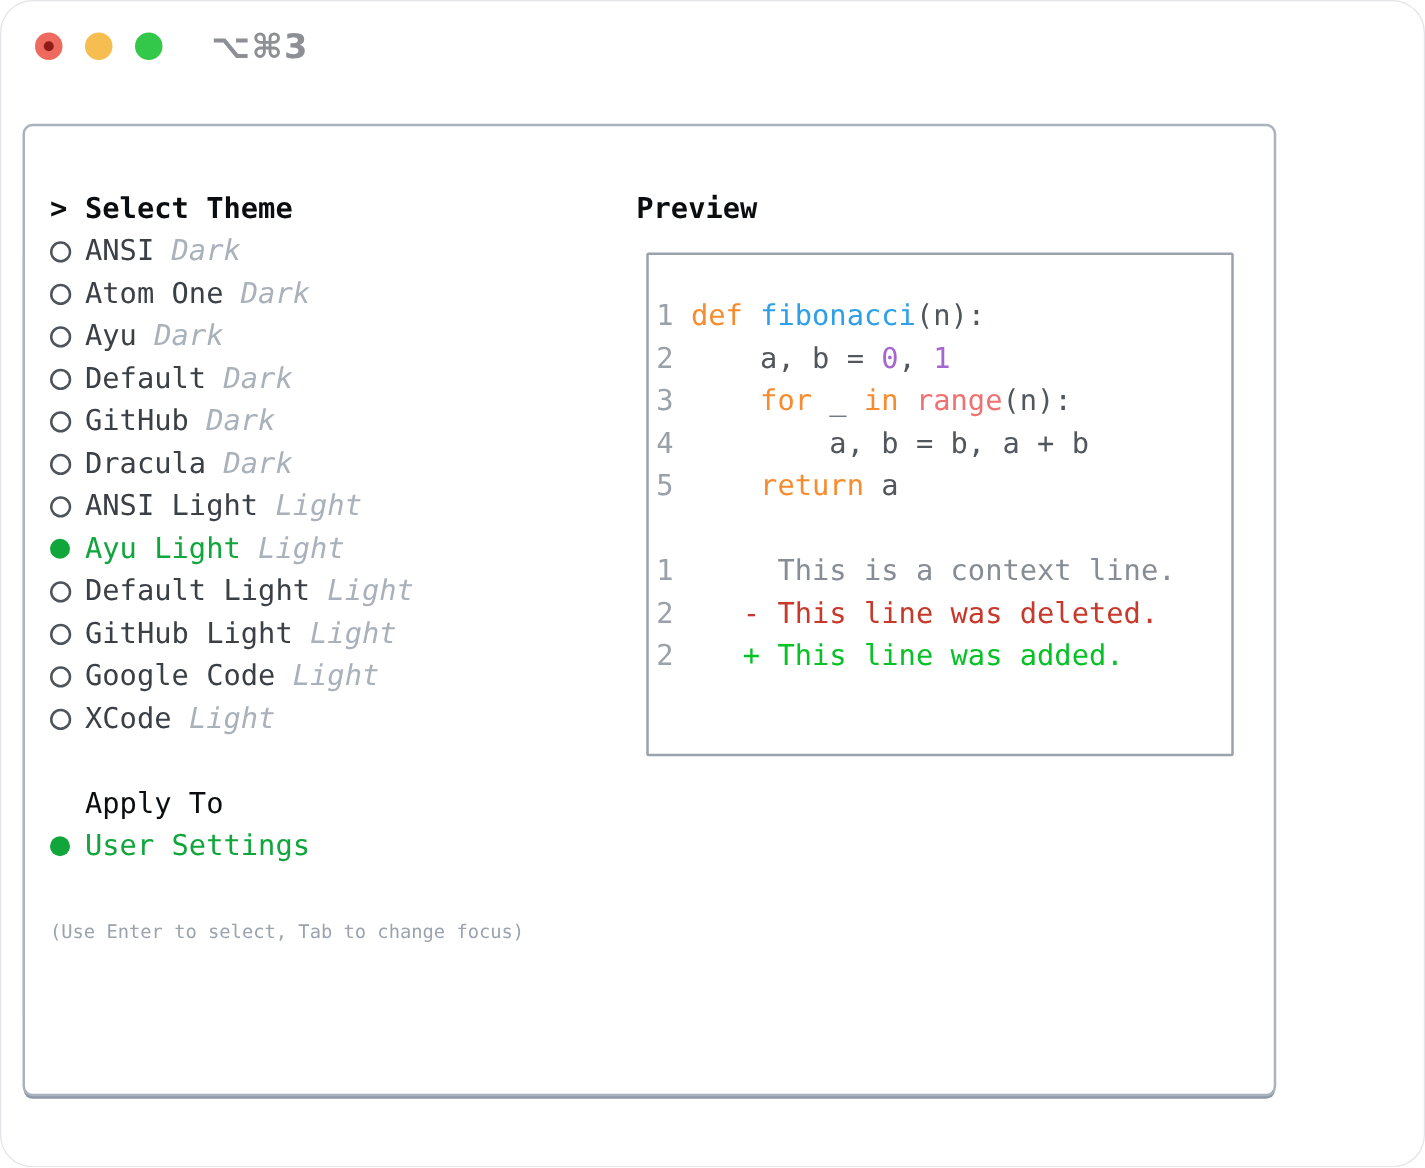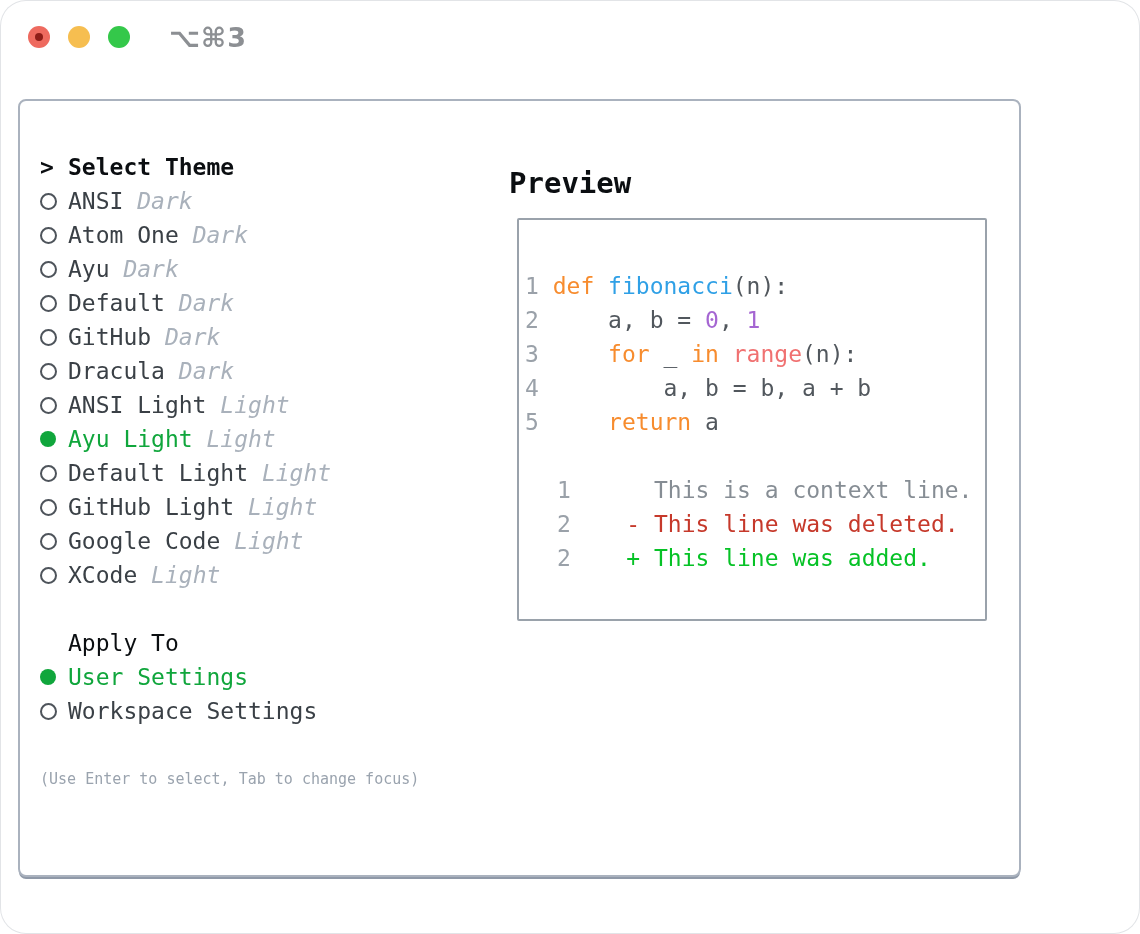--- a/index.html
+++ b/index.html
@@ -32,28 +32,28 @@
   .section-label{color:var(--header-text);}
   .radio{width:13px;height:13px;border-radius:50%;border:2px solid var(--bullet-outline);box-sizing:content-box;}
   .radio.on{width:16px;height:16px;border:none;background:var(--select-green);}
   .label{white-space:pre;color:var(--item-text);}
   .label .name{color:var(--item-text);}
   .label .name.sel{color:var(--select-green);}
   .label .variant{color:var(--variant-text);font-style:italic;}
   .help{margin-top:0;width:440px;font-size:15px;line-height:34px;color:var(--help-text);}
   
   .right-col{position:absolute;left:489px;top:49px;}
-  .preview-label{height:34px;line-height:34px;font-size:29px;font-weight:bold;color:var(--header-text);margin-top:16px;}
+  .preview-label{height:34px;line-height:34px;font-size:23px;font-weight:bold;color:var(--header-text);}
   .preview-box{
     margin-left:8px;margin-top:18px;width:470px;height:403px;box-sizing:border-box;
     border:2px solid var(--preview-border);border-radius:2px;background:#ffffff;
-    padding:49px 6px 0 6px;overflow:hidden;
+    padding:32px 6px 0 6px;overflow:hidden;
   }
   .pline{white-space:pre;height:34px;line-height:34px;font-size:23px;}
-  .diff-block{margin-top:34px;margin-left:32px;}
+  .diff-block{margin-top:34px;}
   .t-ln{color:var(--ln);}
   .t-kw{color:var(--kw);}
   .t-fn{color:var(--fn);}
   .t-bi{color:var(--bi);}
   .t-nu{color:var(--nu);}
   .t-pl{color:var(--pl);}
   .t-ctx{color:var(--ctx);}
   .t-del{color:var(--del);}
   .t-add{color:var(--add);}
 </style>
@@ -161,26 +161,20 @@
         <span class="section-label">Apply To</span>
       </div>
 
       <div id="apply-list">
           <div class="row">
             <span class="cell">
               <span class="radio on"></span>
             </span>
             <span class="label"><span class="name sel">User Settings</span></span>
           </div>
-          <div class="row">
-            <span class="cell">
-              <span class="radio"></span>
-            </span>
-            <span class="label"><span class="name">Workspace Settings</span></span>
-          </div>
         </div>
 
       <div class="row blank"></div>
 
       <div class="help">(Use Enter to select, Tab to change focus)</div>
     </div>
 
     <div class="right-col">
       <div class="preview-label">Preview</div>
       <div class="preview-box">

